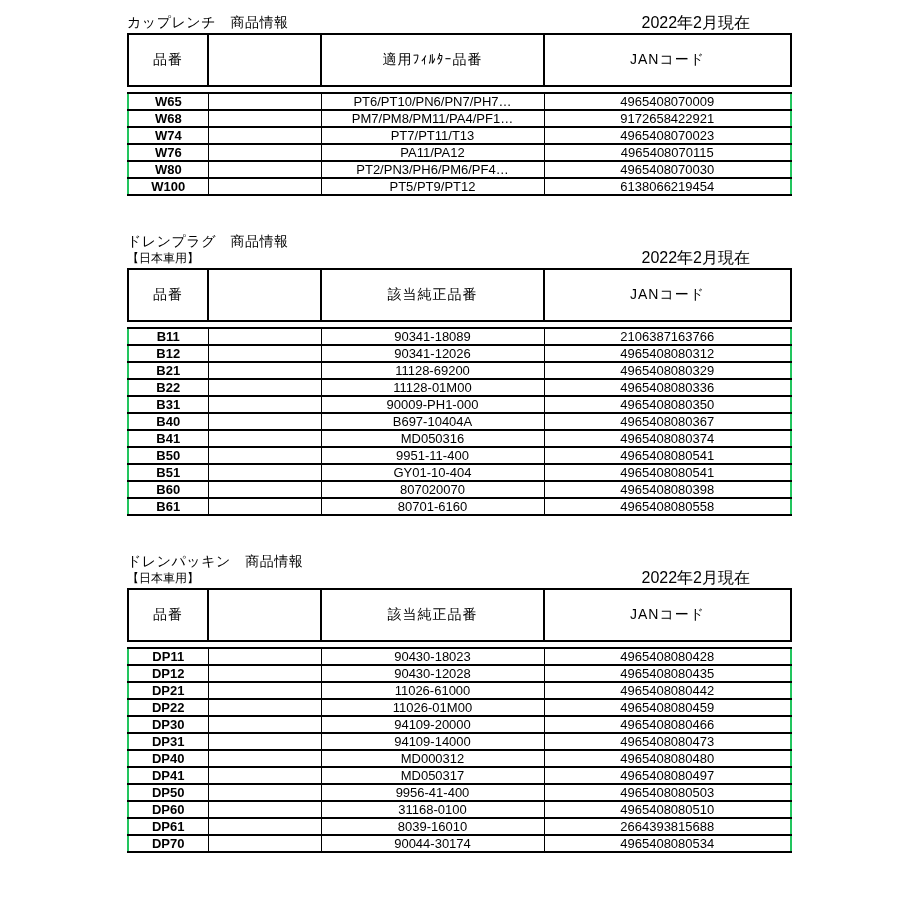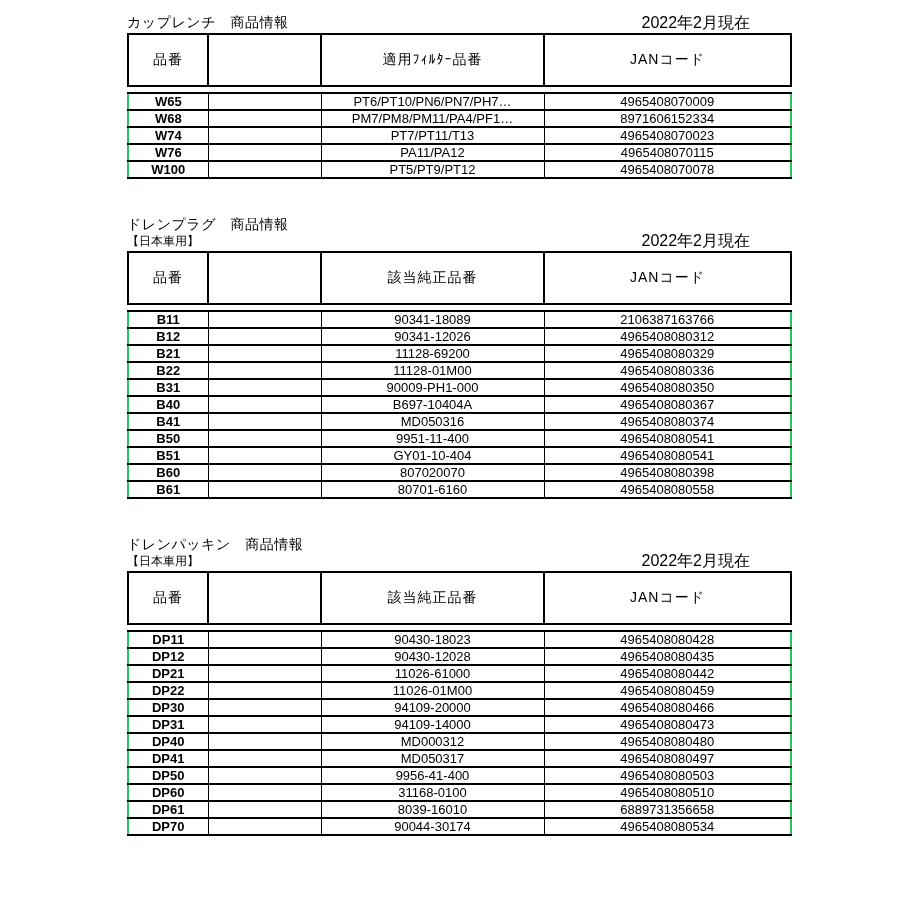--- a/index.html
+++ b/index.html
@@ -109,39 +109,45 @@
           <tr>
             <td class="c0">W65</td>
             <td class="c1"></td>
             <td class="c2">PT6/PT10/PN6/PN7/PH7…</td>
             <td class="c3">4965408070009</td>
           </tr>
           <tr>
             <td class="c0">W68</td>
             <td class="c1"></td>
             <td class="c2">PM7/PM8/PM11/PA4/PF1…</td>
-            <td class="c3">8971606152334</td>
+            <td class="c3">9172658422921</td>
           </tr>
           <tr>
             <td class="c0">W74</td>
             <td class="c1"></td>
             <td class="c2">PT7/PT11/T13</td>
             <td class="c3">4965408070023</td>
           </tr>
           <tr>
             <td class="c0">W76</td>
             <td class="c1"></td>
             <td class="c2">PA11/PA12</td>
             <td class="c3">4965408070115</td>
           </tr>
           <tr>
+            <td class="c0">W80</td>
+            <td class="c1"></td>
+            <td class="c2">PT2/PN3/PH6/PM6/PF4…</td>
+            <td class="c3">4965408070030</td>
+          </tr>
+          <tr>
             <td class="c0">W100</td>
             <td class="c1"></td>
             <td class="c2">PT5/PT9/PT12</td>
-            <td class="c3">4965408070078</td>
+            <td class="c3">6138066219454</td>
           </tr>
         </tbody>
     </table>
   </div>
 
   <div class="sec">
     <div class="titlebar">
       <span class="title">ドレンプラグ　商品情報</span>
       <span class="date"></span>
     </div>
@@ -333,21 +339,21 @@
           <tr>
             <td class="c0">DP60</td>
             <td class="c1"></td>
             <td class="c2">31168-0100</td>
             <td class="c3">4965408080510</td>
           </tr>
           <tr>
             <td class="c0">DP61</td>
             <td class="c1"></td>
             <td class="c2">8039-16010</td>
-            <td class="c3">6889731356658</td>
+            <td class="c3">2664393815688</td>
           </tr>
           <tr>
             <td class="c0">DP70</td>
             <td class="c1"></td>
             <td class="c2">90044-30174</td>
             <td class="c3">4965408080534</td>
           </tr>
         </tbody>
     </table>
   </div>

